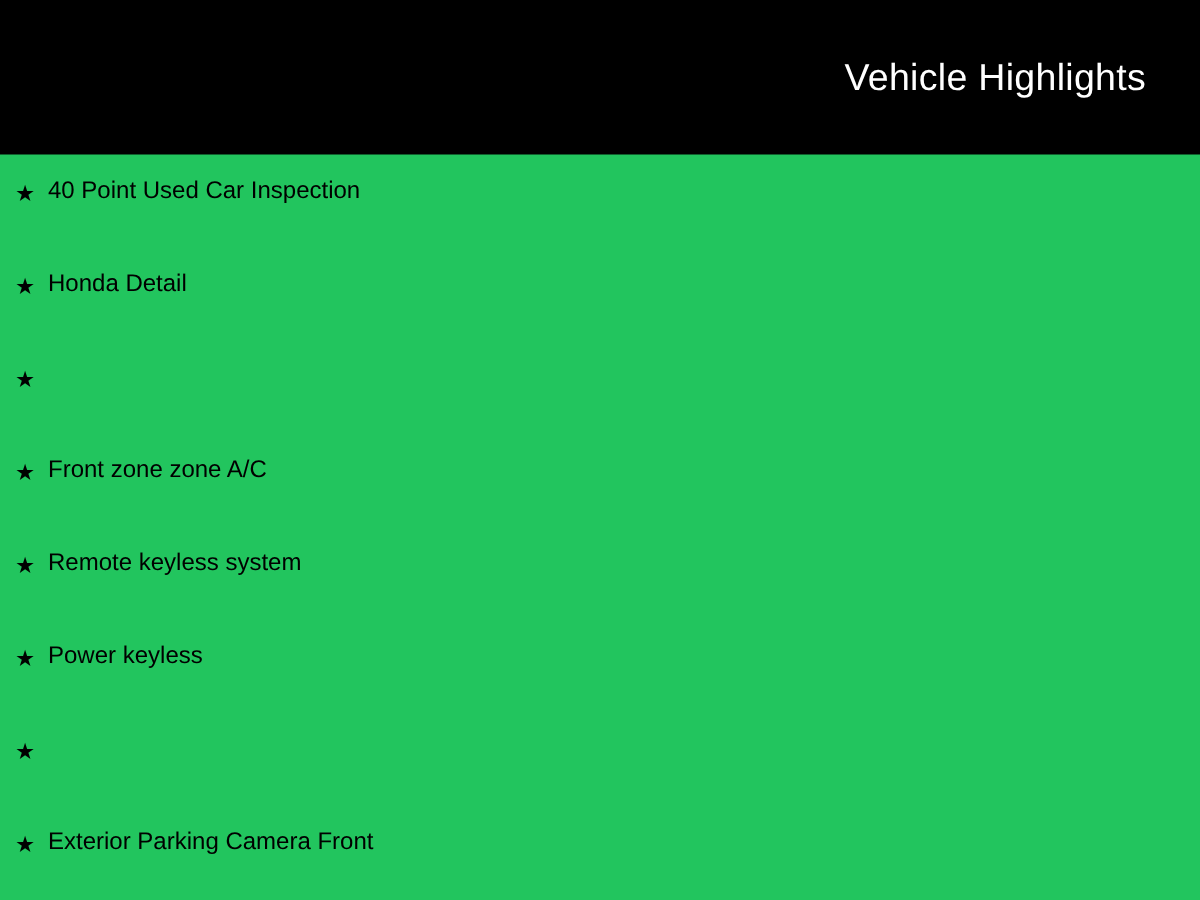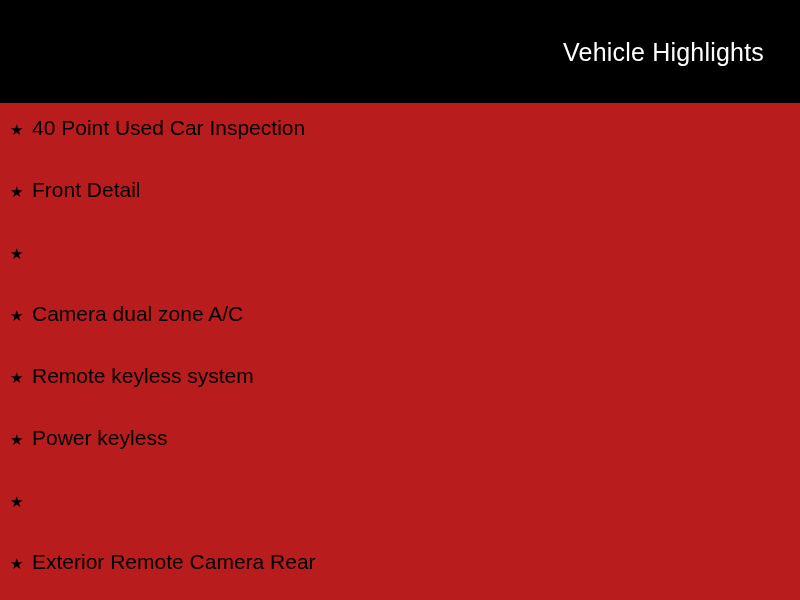--- a/index.html
+++ b/index.html
@@ -10,21 +10,21 @@
     width: 800px;
     height: 600px;
     background: #ffffff;
     font-family: "Liberation Sans", sans-serif;
     overflow: hidden;
   }
   .page {
     position: relative;
     width: 800px;
     height: 600px;
-    background: #b91c1c;
+    background: #22c55e;
   }
   .header-band {
     position: absolute;
     top: 0;
     left: 0;
     width: 800px;
     height: 103px;
     background: #000000;
     display: flex;
     align-items: center;
@@ -61,21 +61,21 @@
     width: 22px;
     flex: 0 0 22px;
     color: #000000;
     font-size: 15px;
     line-height: 30px;
     text-align: left;
     padding-top: 2px;
   }
   .highlight-text {
     color: #000000;
-    font-size: 21px;
+    font-size: 16px;
     line-height: 30px;
     white-space: nowrap;
   }
 </style>
 </head>
 <body>
 
 <div class="page">
 
   <div class="header-band">
@@ -84,46 +84,46 @@
 
   <ul class="highlights">
 
     <li class="highlight-item">
       <span class="bullet-icon">★</span>
       <span class="highlight-text">40 Point Used Car Inspection</span>
     </li>
 
     <li class="highlight-item">
       <span class="bullet-icon">★</span>
-      <span class="highlight-text">Front Detail</span>
+      <span class="highlight-text">Honda Detail</span>
     </li>
 
     <li class="highlight-item">
       <span class="bullet-icon">★</span>
     </li>
 
     <li class="highlight-item">
       <span class="bullet-icon">★</span>
-      <span class="highlight-text">Camera dual zone A/C</span>
+      <span class="highlight-text">Front zone zone A/C</span>
     </li>
 
     <li class="highlight-item">
       <span class="bullet-icon">★</span>
       <span class="highlight-text">Remote keyless system</span>
     </li>
 
     <li class="highlight-item">
       <span class="bullet-icon">★</span>
       <span class="highlight-text">Power keyless</span>
     </li>
 
     <li class="highlight-item">
       <span class="bullet-icon">★</span>
     </li>
 
     <li class="highlight-item">
       <span class="bullet-icon">★</span>
-      <span class="highlight-text">Exterior Remote Camera Rear</span>
+      <span class="highlight-text">Exterior Parking Camera Front</span>
     </li>
 
   </ul>
 
 </div>
 
 </body></html>

